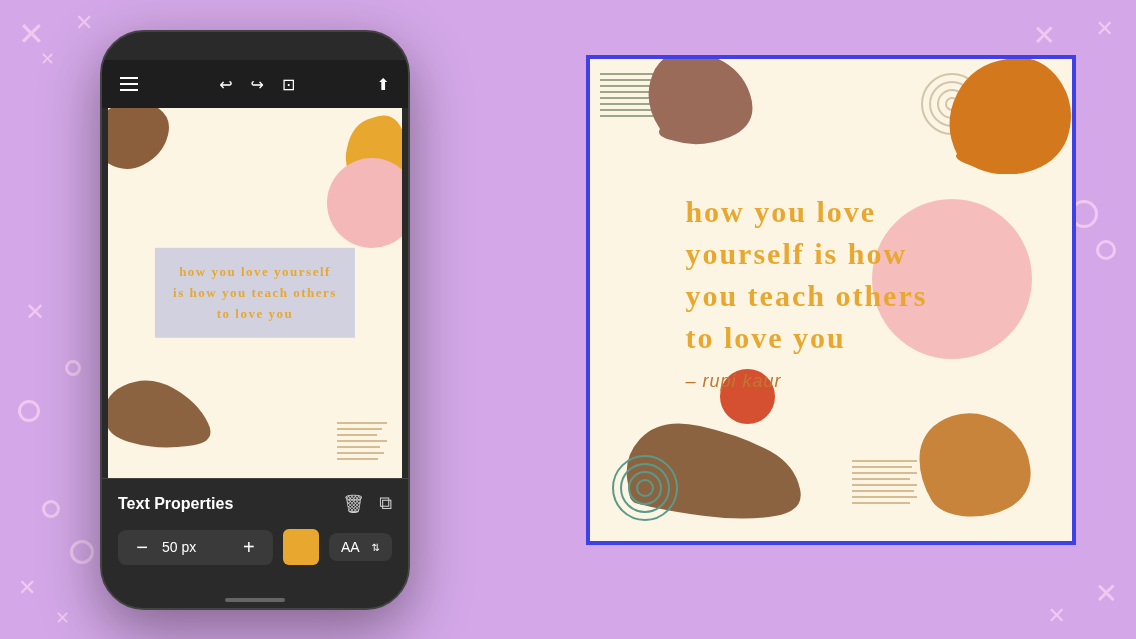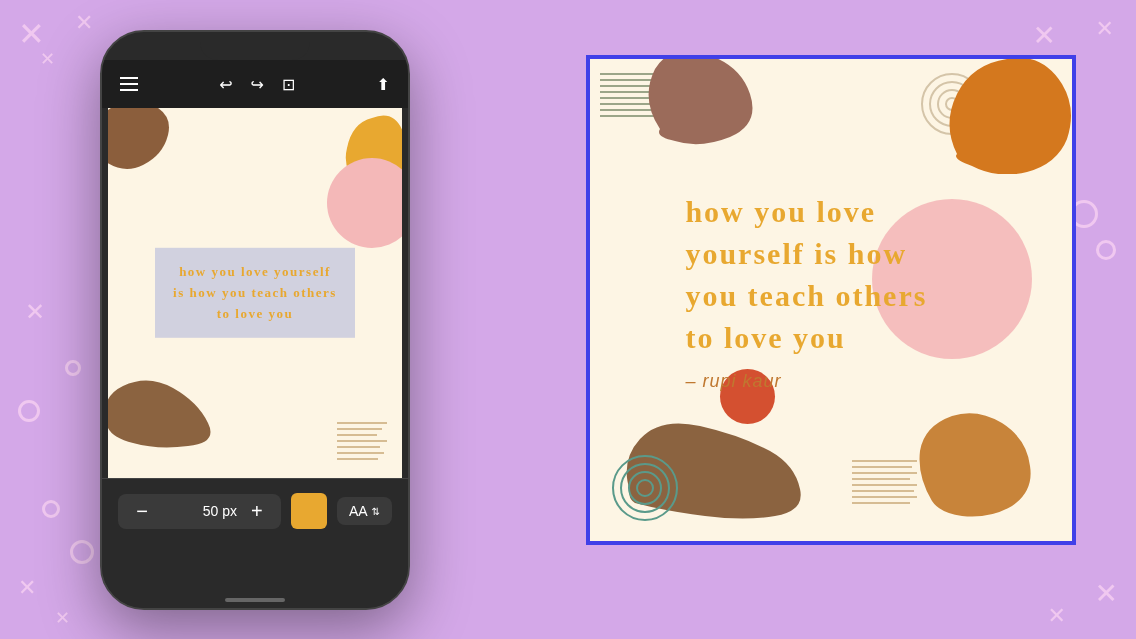--- a/index.html
+++ b/index.html
@@ -173,41 +173,41 @@
       font-size: 20px;
       cursor: pointer;
       width: 24px;
       text-align: center;
     }
 
     .size-value {
       color: #fff;
       font-size: 14px;
       flex: 1;
-      text-align: right;
+      text-align: left;
     }
 
     .color-swatch {
       width: 36px;
       height: 36px;
       background: #e8a830;
       border-radius: 6px;
       cursor: pointer;
     }
 
     .aa-btn {
       background: #3a3a3a;
       border-radius: 8px;
       padding: 6px 12px;
       color: #fff;
       font-size: 14px;
       cursor: pointer;
       display: flex;
       align-items: center;
-      gap: 4px;
+      gap: 12px;
     }
 
     
     .phone-text-box {
       position: absolute;
       top: 50%;
       left: 50%;
       transform: translate(-50%, -50%);
       background: rgba(180, 185, 220, 0.6);
       padding: 14px 18px;
@@ -353,20 +353,27 @@
         <line x1="5" y1="35" x2="52" y2="35" stroke="#c8a878" stroke-width="1.5"></line>
         <line x1="5" y1="41" x2="46" y2="41" stroke="#c8a878" stroke-width="1.5"></line>
       </svg>
 
       <div class="phone-text-box">
         <div class="phone-quote-text">how you love yourself is how you teach others to love you</div>
       </div>
     </div>
 
     <div class="text-properties-panel">
+      <div class="panel-header">
+        <span class="panel-title">Text Properties</span>
+        <div class="panel-icons">
+          <span class="panel-icon">🗑</span>
+          <span class="panel-icon">⧉</span>
+        </div>
+      </div>
 
 
       <div class="font-controls-row">
         <div class="size-control">
           <span class="size-btn">−</span>
           <span class="size-value">50 px</span>
           <span class="size-btn">+</span>
         </div>
         <div class="color-swatch"></div>
         <div class="aa-btn">

